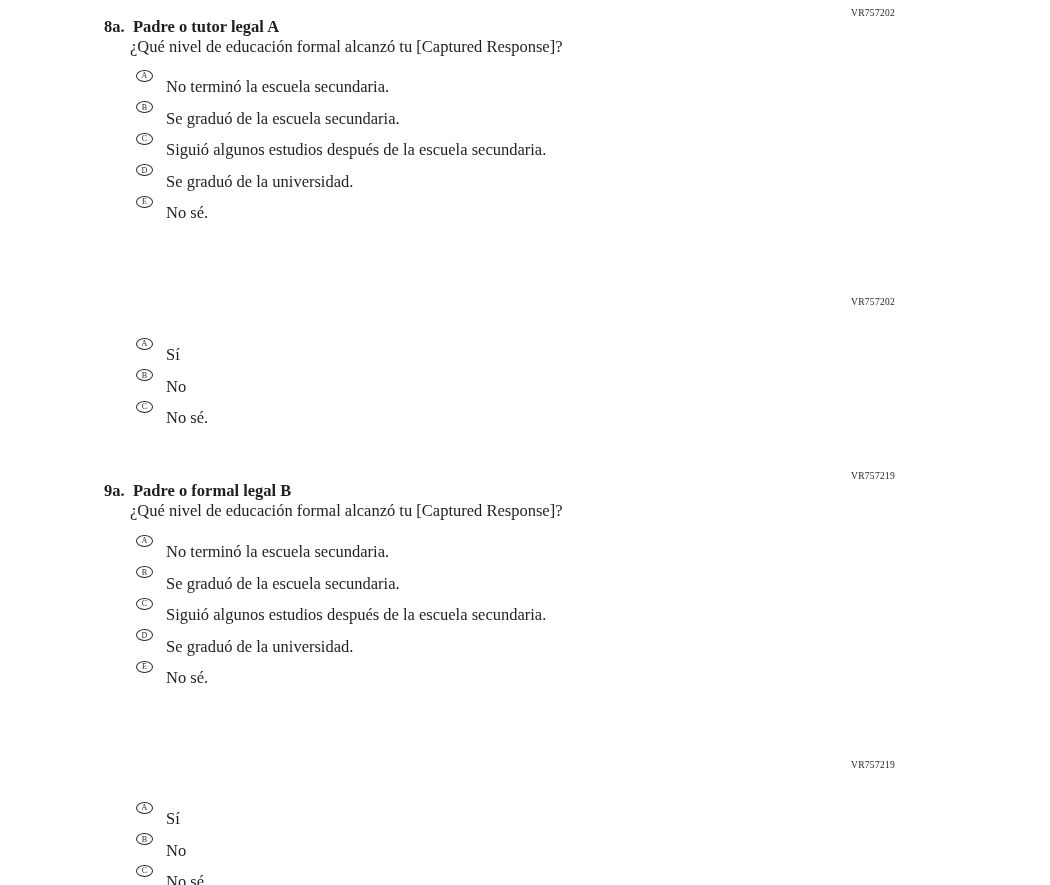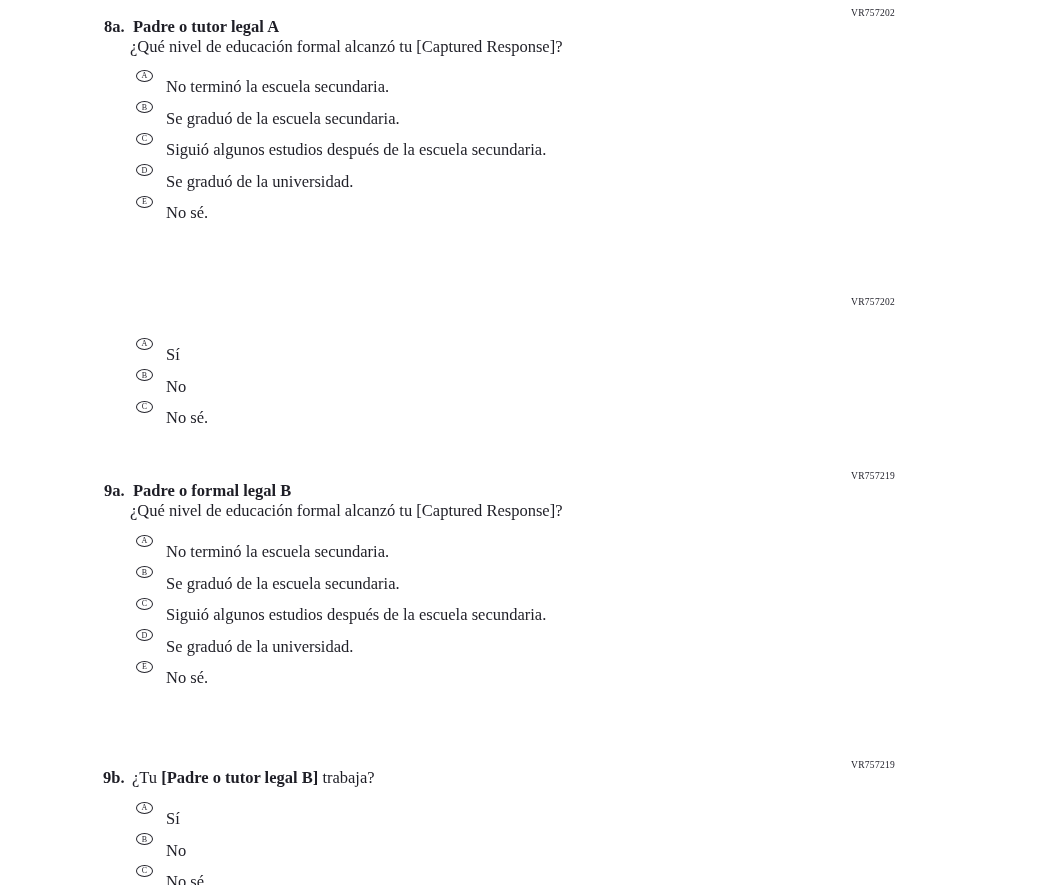--- a/index.html
+++ b/index.html
@@ -137,23 +137,20 @@
         <span class="bubble">D</span>
         <span class="opt-label">Se graduó de la universidad.</span>
       </div>
       <div class="opt-row">
         <span class="bubble">E</span>
         <span class="opt-label">No sé.</span>
       </div>
     </div>
 
   <div class="abs vr-code" style="left:851px;top:760px">VR757219</div>
-  <div class="abs q-head" style="left:103px;top:768px">
-    <span class="q-num">9b.</span><span class="q-prompt"><span>¿Tu </span><b>[Padre o tutor legal B]</b><span> trabaja?</span></span>
-  </div>
   <div class="abs options" style="left:136px;top:792px">
       <div class="opt-row">
         <span class="bubble">A</span>
         <span class="opt-label">Sí</span>
       </div>
       <div class="opt-row">
         <span class="bubble">B</span>
         <span class="opt-label">No</span>
       </div>
       <div class="opt-row">

